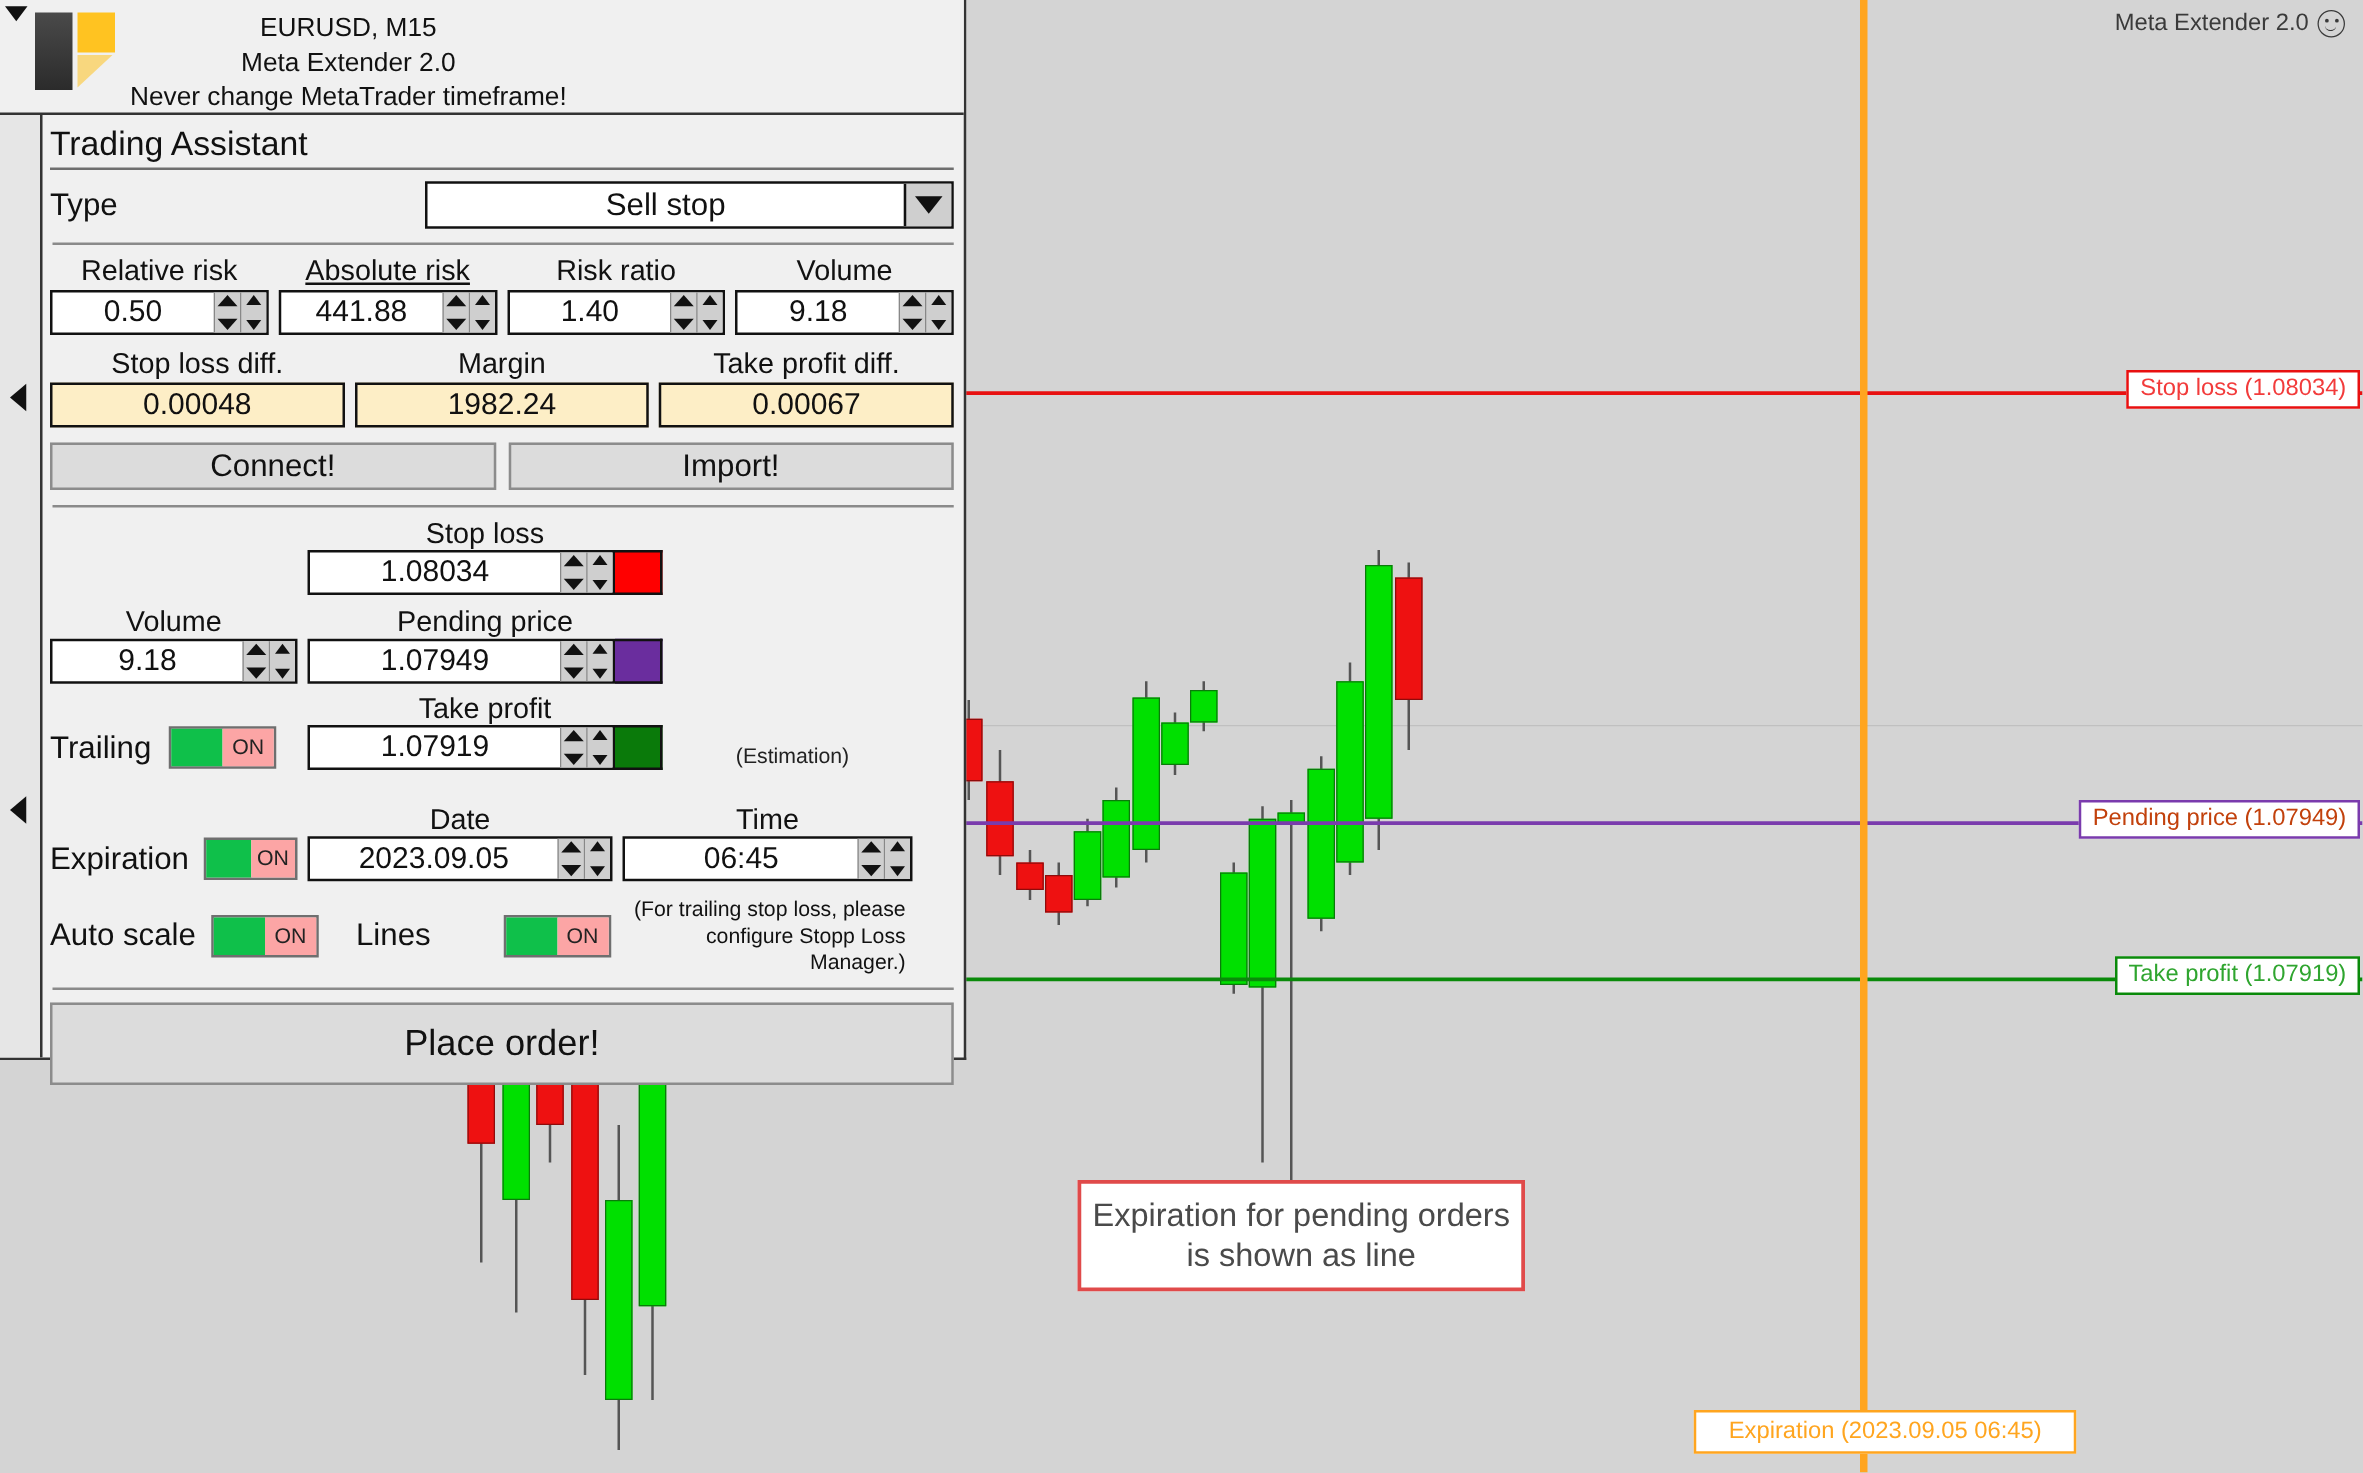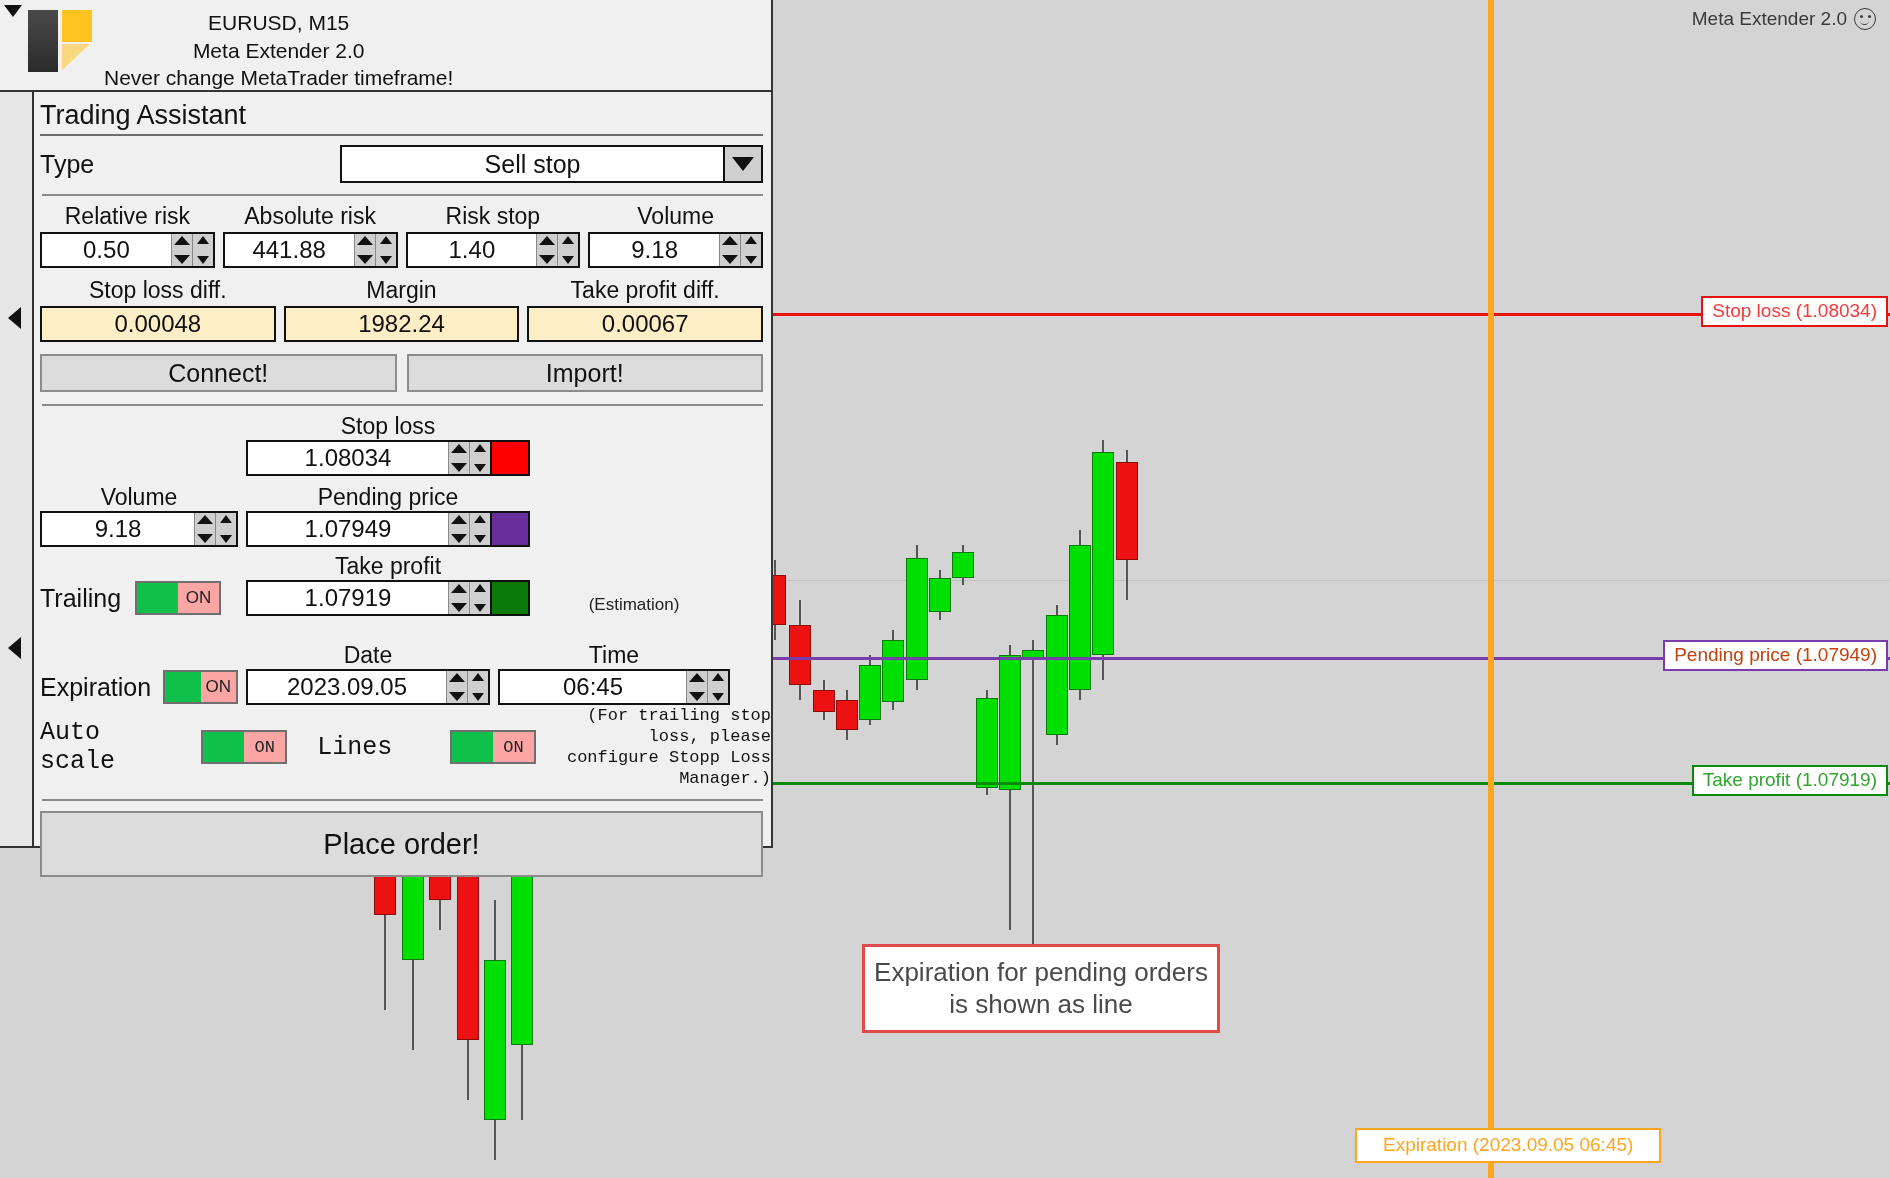--- a/index.html
+++ b/index.html
@@ -336,22 +336,22 @@
         <div class="btn">
           <span class="caret-dn"></span>
         </div>
       </div>
     </div>
 
     <div class="hr-thin" style="margin-top:11px;"></div>
 
     <div class="row" id="risk-labels" style="gap:8px;">
         <div class="lbl-sm center" style="flex: 1 1 0%;">Relative risk</div>
-        <div class="lbl-sm center" style="flex: 1 1 0%;">Absolute risk</div>
-        <div class="lbl-sm center" style="flex: 1 1 0%;">Risk stop</div>
+        <div class="lbl-sm center" style="flex: 1 1 0%; text-decoration: underline;">Absolute risk</div>
+        <div class="lbl-sm center" style="flex: 1 1 0%;">Risk ratio</div>
         <div class="lbl-sm center" style="flex: 1 1 0%;">Volume</div>
       </div>
     <div class="row" id="risk-fields" style="gap:8px; margin-top:2px;">
         <div style="flex: 1 1 0%;">
           <div class="field">
     <div class="val">0.50</div>
             <div class="spin">
   <div class="col">
                 <span class="ar-up"></span>
                 <span class="ar-dn"></span>
@@ -552,21 +552,21 @@
                 </div>
               <div class="col">
                   <span class="ar-up sm"></span>
                   <span class="ar-dn sm"></span>
                 </div>
             </div>
           </div>
         </div>
       </div>
 
-      <div style="display:flex; align-items:center;font-family:Liberation Mono, monospace;">
+      <div style="display:flex; margin-top:12px; align-items:center;">
         <span class="lbl">Auto scale</span>
         <span class="toggle" style="margin-left:12px;">
           <span class="on"></span>
           <span class="cap">ON</span>
         </span>
         <span class="lbl" style="margin-left:30px;">Lines</span>
         <span class="toggle" style="margin-left:58px;">
           <span class="on"></span>
           <span class="cap">ON</span>
         </span>

